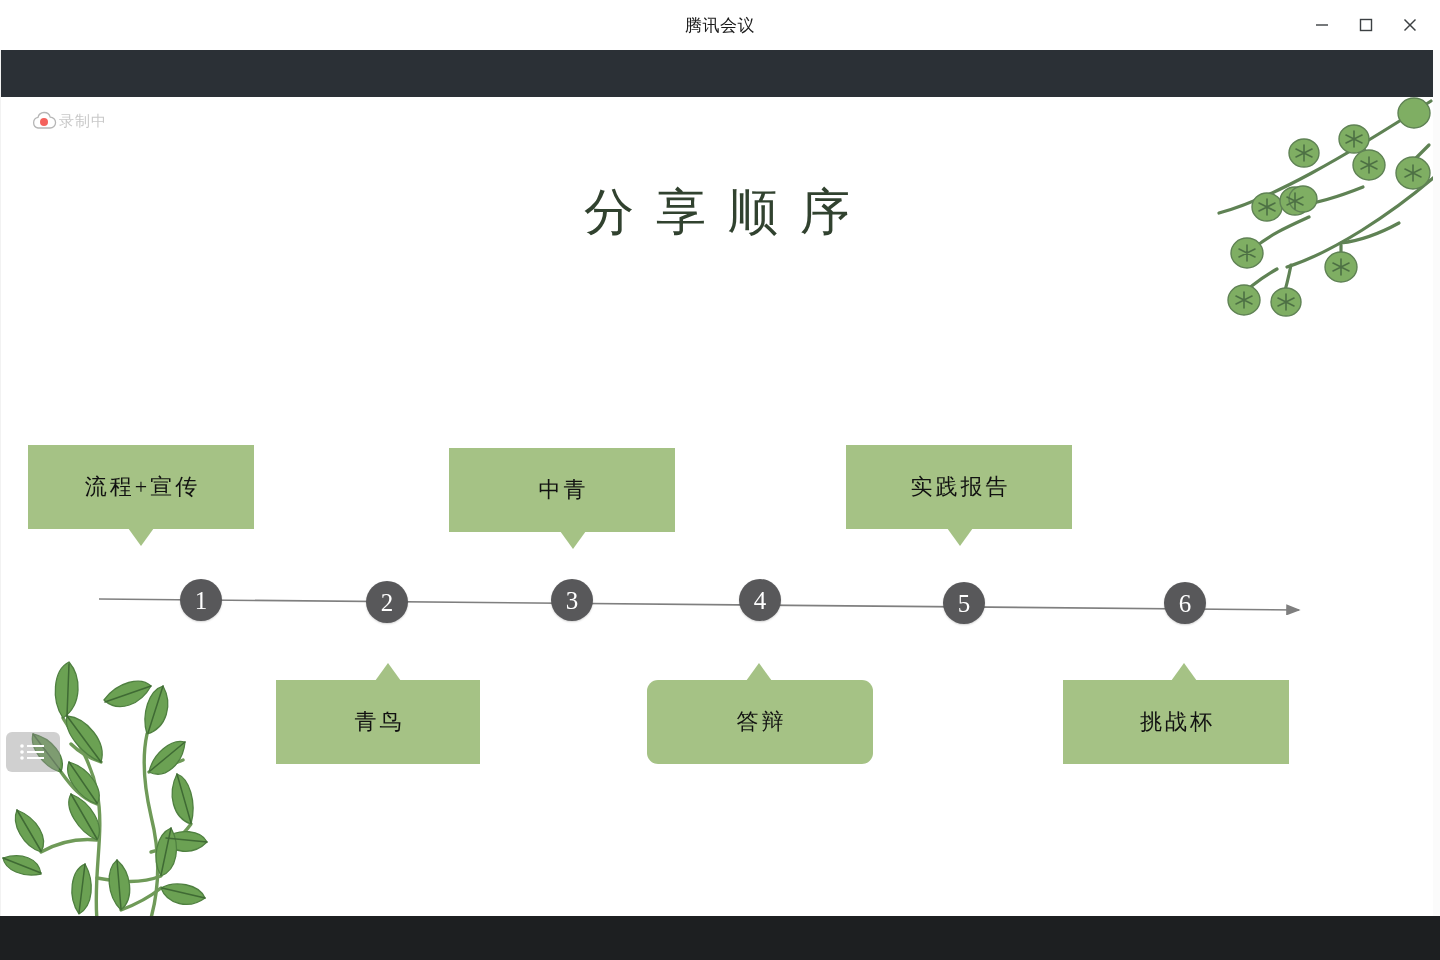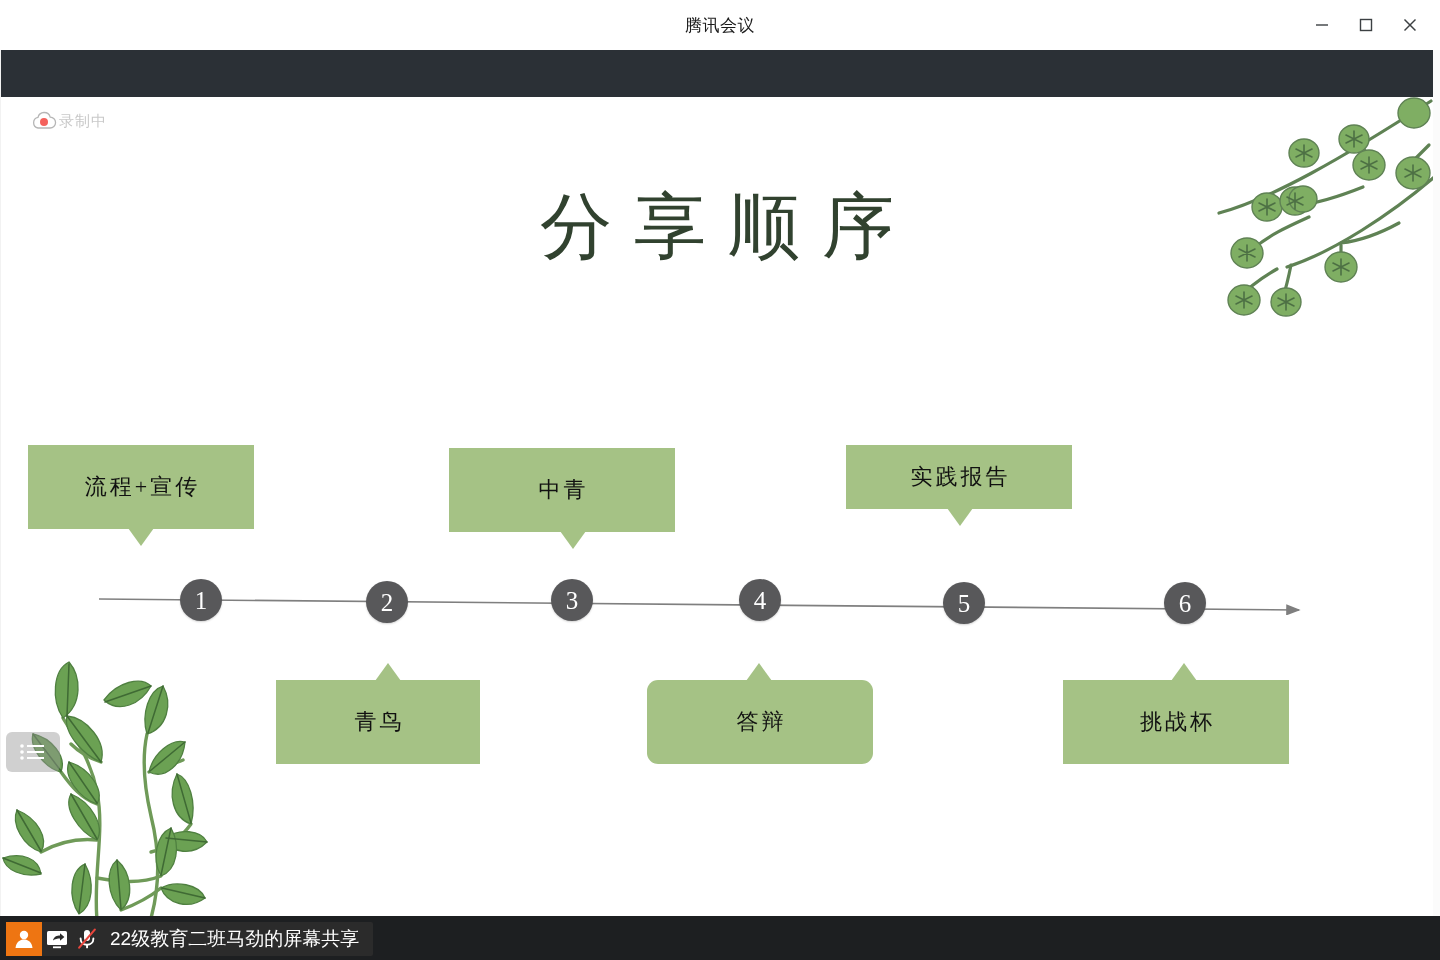--- a/index.html
+++ b/index.html
@@ -43,21 +43,21 @@
   
   .rec{
     position:absolute;left:30px;top:14px;display:flex;align-items:center;gap:2px;
   }
   .rec-label{font-size:15px;color:#c9c9c9;letter-spacing:1px;}
 
   
   .slide-title{
     position:absolute;left:0;top:82px;width:1432px;text-align:center;
     font-family:"Liberation Serif","DejaVu Serif",serif;
-    font-size:72px;color:#31422f;letter-spacing:22px;
+    font-size:50px;color:#31422f;letter-spacing:22px;
     text-indent:22px;font-weight:400;
   }
 
   
   .axis{position:absolute;left:0;top:0;width:1432px;height:819px;pointer-events:none;}
 
   
   .node{
     position:absolute;width:42px;height:42px;border-radius:50%;
     background:#58585a;color:#ffffff;
@@ -240,21 +240,21 @@
     <div class="box down" style="left:448px;top:351px;width:226px;height:84px;">
       <span>中青</span>
       <span class="tip" style="left:111px;"></span>
     </div>
 
     <div class="box up" style="left:646px;top:583px;width:226px;height:84px;border-radius:11px;">
       <span>答辩</span>
       <span class="tip" style="left:99px;"></span>
     </div>
 
-    <div class="box down" style="left:845px;top:348px;width:226px;height:64px;">
+    <div class="box down" style="left:845px;top:348px;width:226px;height:84px;">
       <span>实践报告</span>
       <span class="tip" style="left:101px;"></span>
     </div>
 
     <div class="box up" style="left:1062px;top:583px;width:226px;height:84px;">
       <span>挑战杯</span>
       <span class="tip" style="left:108px;"></span>
     </div>
 
     <svg class="deco deco-vine" viewBox="0 0 232 280">
@@ -315,38 +315,14 @@
         <rect x="8" y="3" width="17" height="2" fill="#ffffff"></rect>
         <rect x="8" y="9" width="17" height="2" fill="#ffffff"></rect>
         <rect x="8" y="15" width="17" height="2" fill="#ffffff"></rect>
       </svg>
     </div>
 
   </div>
 
   <div class="bottombar"></div>
 
-  <div class="share-pill">
-    <div class="person-badge">
-      <svg width="22" height="22" viewBox="0 0 22 22">
-        <circle cx="11" cy="7" r="4.2" fill="#ffffff"></circle>
-        <path d="M2.5 20 C 3 14.2, 7 11.6, 11 11.6 C 15 11.6, 19 14.2, 19.5 20 Z" fill="#ffffff"></path>
-      </svg>
-    </div>
-    <div class="pill-icon">
-      <svg width="24" height="22" viewBox="0 0 24 22">
-        <rect x="2" y="3" width="20" height="14" rx="1.6" fill="#ffffff"></rect>
-        <rect x="8" y="18.4" width="8" height="1.8" fill="#ffffff"></rect>
-        <path d="M8 12.6 C 8.6 8.6, 12 7.4, 15 7.4 L 15 5.2 L 19.4 9 L 15 12.8 L 15 10.4 C 12.6 10.4, 9.8 10.8, 8 12.6 Z" fill="#2b2b2b"></path>
-      </svg>
-    </div>
-    <div class="pill-icon">
-      <svg width="24" height="24" viewBox="0 0 24 24">
-        <rect x="9" y="3" width="6" height="11" rx="3" fill="#ffffff"></rect>
-        <path d="M5.6 11.4 C 5.6 15.4, 8.6 17.8, 12 17.8 C 15.4 17.8, 18.4 15.4, 18.4 11.4" fill="none" stroke="#ffffff" stroke-width="1.9" stroke-linecap="round"></path>
-        <rect x="11.1" y="17.6" width="1.9" height="3.6" fill="#ffffff"></rect>
-        <line x1="4.2" y1="20.6" x2="19.8" y2="2.6" stroke="#e8453c" stroke-width="2.2" stroke-linecap="round"></line>
-      </svg>
-    </div>
-    <div class="share-text">22级教育二班马劲的屏幕共享</div>
-  </div>
 
 </div>
 
 </body></html>

